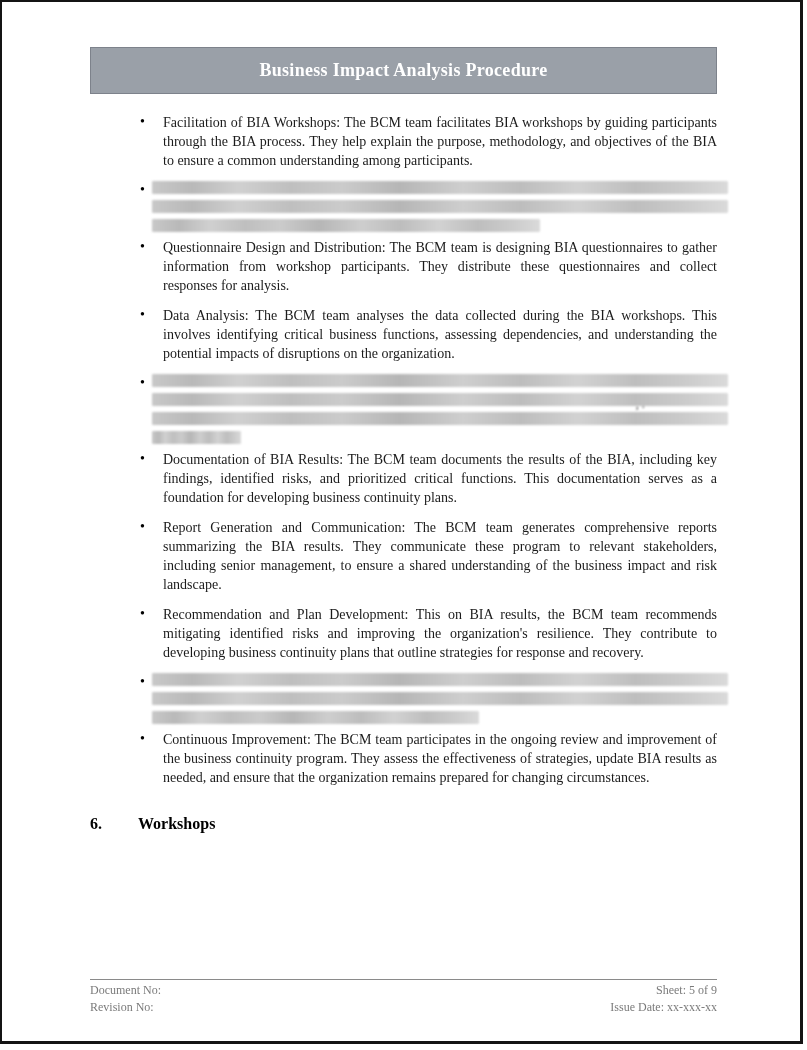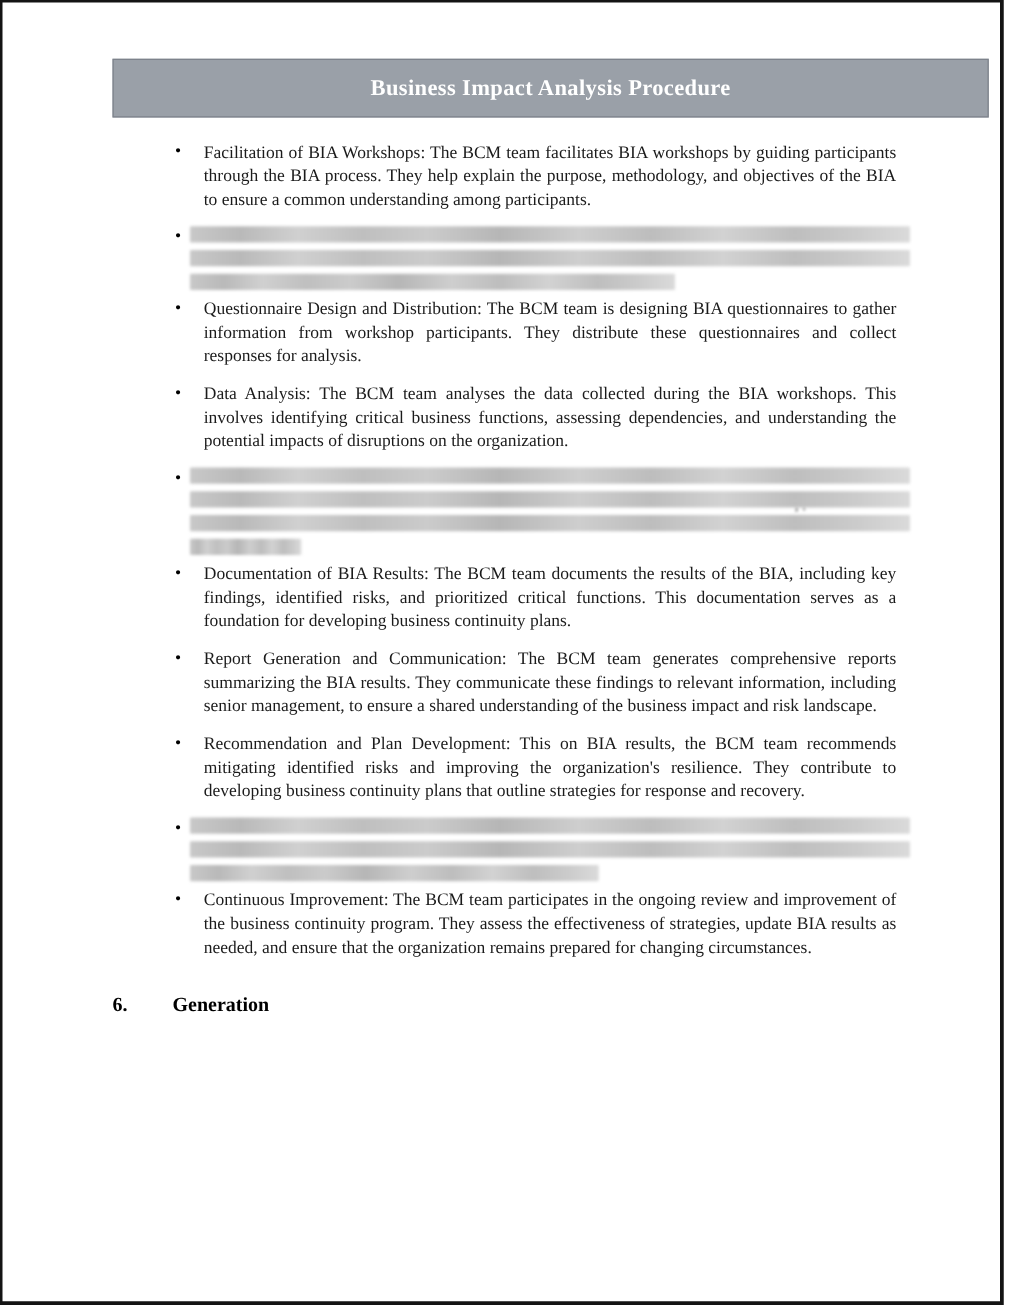--- a/index.html
+++ b/index.html
@@ -10,21 +10,21 @@
   body{
     width:807px;height:1050px;background:#ffffff;position:relative;
     font-family:"Liberation Serif","DejaVu Serif",serif;color:var(--body-text);
   }
   .page{
     position:absolute;top:0;left:0;width:803px;height:1044px;box-sizing:border-box;
     border:2px solid var(--page-border);border-right-width:3px;border-bottom-width:3px;
     background:#ffffff;
   }
   .banner{
-    position:absolute;left:88px;top:45px;width:701px;height:47px;box-sizing:border-box;
+    position:absolute;left:88px;top:45px;width:627px;height:47px;box-sizing:border-box;
     background:var(--banner-bg);border:1px solid var(--banner-border);
     display:flex;align-items:center;justify-content:center;
   }
   .banner-title{
     color:#ffffff;font-size:18px;font-weight:bold;letter-spacing:.3px;margin:0;
   }
   .content-area{
     position:absolute;left:88px;top:111px;width:627px;
   }
   ul.bullets{list-style:none;margin:0;padding:0;}
@@ -81,31 +81,41 @@
         <li class="b-redacted">
           <span class="marker">•</span>
           <div class="redline" style="width: calc(100% + 22px);"></div>
           <div class="redline" style="width: calc(100% + 22px);">
             <span class="fragment" style="left: 84%;">, .</span>
           </div>
           <div class="redline" style="width: calc(100% + 22px);"></div>
           <div class="redline" style="width: 16%;"></div>
         </li>
         <li class="b-text"><span class="marker">•</span><span>Documentation of BIA Results: The BCM team documents the results of the BIA, including key findings, identified risks, and prioritized critical functions. This documentation serves as a foundation for developing business continuity plans.</span></li>
-        <li class="b-text"><span class="marker">•</span><span>Report Generation and Communication: The BCM team generates comprehensive reports summarizing the BIA results. They communicate these findings to relevant information, including senior management, to ensure a shared understanding of the business impact and risk landscape.</span></li>
+        <li class="b-text"><span class="marker">•</span><span>Report Generation and Communication: The BCM team generates comprehensive reports summarizing the BIA results. They communicate these program to relevant stakeholders, including senior management, to ensure a shared understanding of the business impact and risk landscape.</span></li>
         <li class="b-text"><span class="marker">•</span><span>Recommendation and Plan Development: This on BIA results, the BCM team recommends mitigating identified risks and improving the organization's resilience. They contribute to developing business continuity plans that outline strategies for response and recovery.</span></li>
         <li class="b-redacted">
           <span class="marker">•</span>
           <div class="redline" style="width: calc(100% + 22px);"></div>
           <div class="redline" style="width: calc(100% + 22px);"></div>
           <div class="redline" style="width: 59%;"></div>
         </li>
         <li class="b-text"><span class="marker">•</span><span>Continuous Improvement: The BCM team participates in the ongoing review and improvement of the business continuity program. They assess the effectiveness of strategies, update BIA results as needed, and ensure that the organization remains prepared for changing circumstances.</span></li>
       </ul>
 
     <div class="section-heading">
       <span class="section-num">6.</span>
-      <span class="section-title">Generation</span>
+      <span class="section-title">Workshops</span>
     </div>
   </div>
 
+  <div class="footer">
+    <div class="col-left">
+      <div>Document No:</div>
+      <div>Revision No:</div>
+    </div>
+    <div class="col-right">
+      <div>Sheet: 5 of 9</div>
+      <div>Issue Date: xx-xxx-xx</div>
+    </div>
+  </div>
 
 </div>
 
 </body></html>

